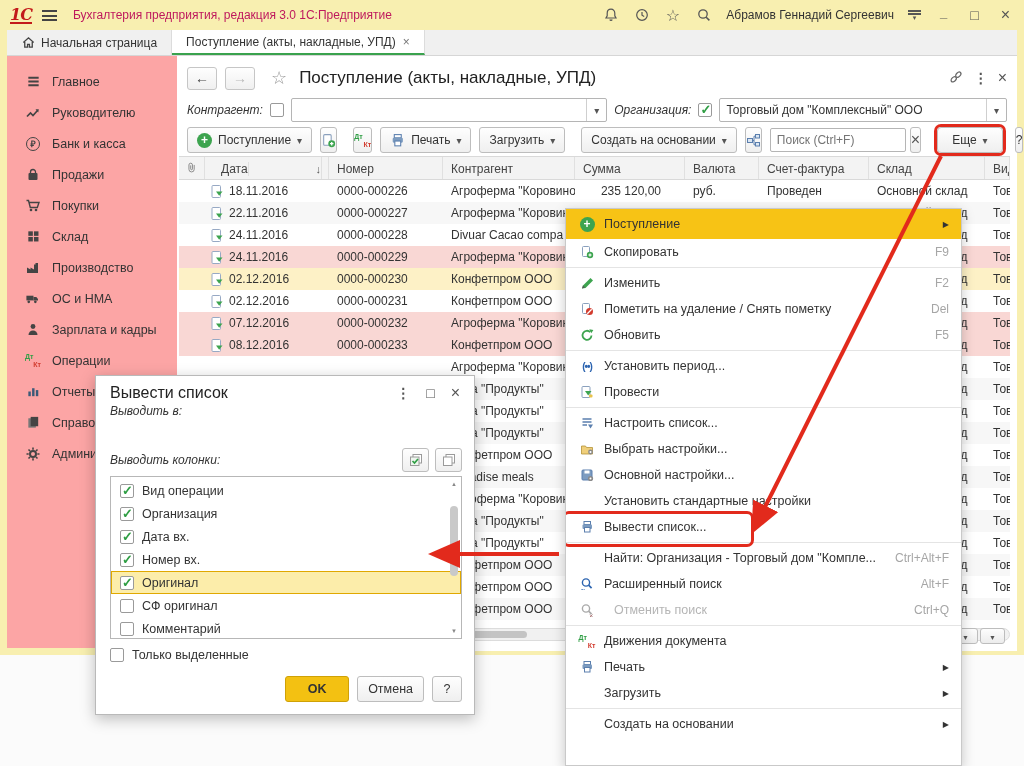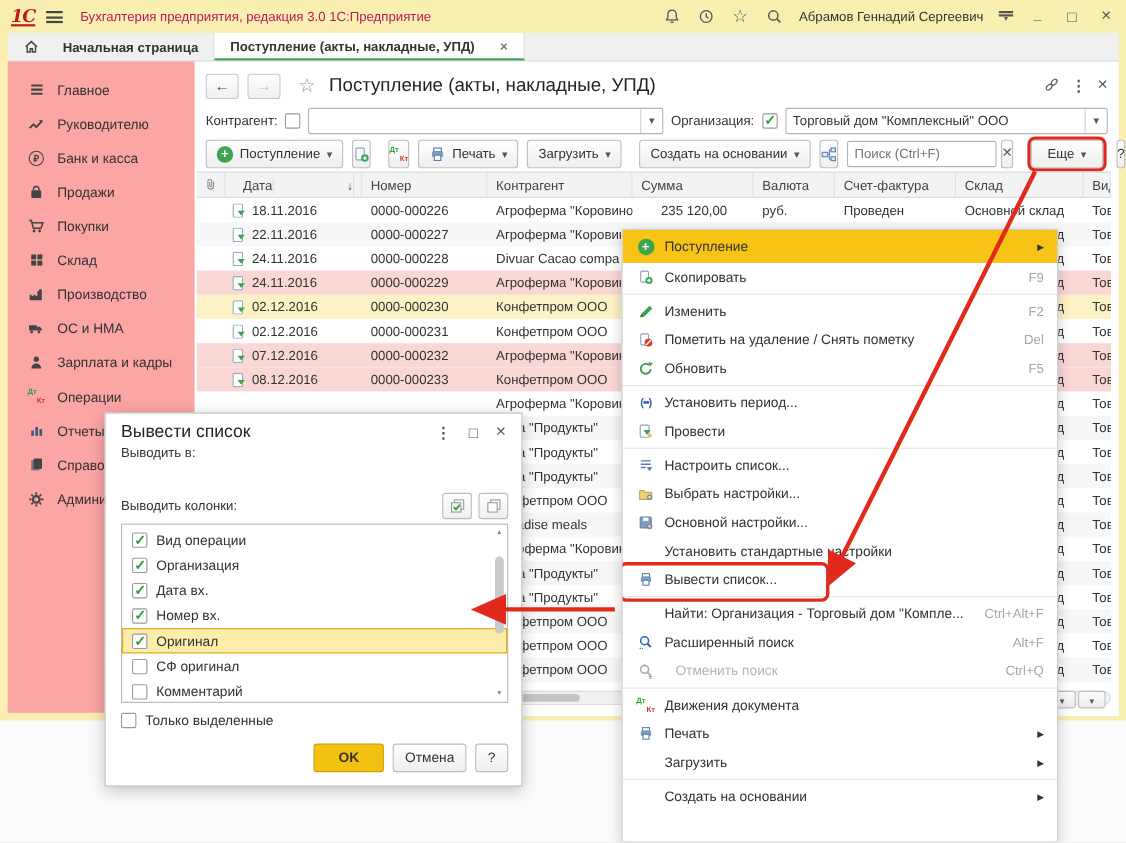--- a/index.html
+++ b/index.html
@@ -24,22 +24,22 @@
   .g-x::after{content:"×";font-size:16px;color:#555;}
   .g-dots::after{content:"⋮";font-size:14px;color:#555;font-weight:bold;}
   .username{font-size:12px;color:#333;}
   .svcburger{display:flex;flex-direction:column;align-items:center;gap:1px;}
   .svcburger i{display:block;width:13px;height:2px;background:#555;}
   .svcburger em{font-style:normal;font-size:7px;color:#555;line-height:4px;}
 
   
   .tabbar{position:absolute;left:7px;top:30px;width:1010px;height:26px;background:#f0f0f0;
     border-bottom:1px solid #d6d6d6;display:flex;align-items:stretch;}
-  .tab{display:flex;align-items:center;gap:21px;padding:0 14px;font-size:12px;color:#333;
-    border-right:1px solid #dcdcdc;font-weight:bold;}
+  .tab{display:flex;align-items:center;gap:5px;padding:0 14px;font-size:12px;color:#333;
+    border-right:1px solid #dcdcdc;}
   .tab.active{background:#fff;border-bottom:2px solid #3aa24e;}
   .tabclose{color:#777;font-size:12px;margin-left:2px;}
 
   
   .sidebar{position:absolute;left:7px;top:56px;width:170px;height:592px;background:#fca5a5;padding-top:10px;}
   .sbi{display:flex;align-items:center;gap:11px;height:31px;padding-left:18px;font-size:12.5px;color:#333;cursor:default;}
   .sbi .ic{width:16px;height:16px;display:inline-flex;align-items:center;justify-content:center;}
   .icon-rub{width:14px;height:14px;border:1.5px solid #444;border-radius:50%;font-size:9px;font-weight:bold;
     color:#444;display:inline-flex;align-items:center;justify-content:center;}
   .icon-rub::after{content:"₽";}
@@ -54,21 +54,21 @@
     display:inline-flex;align-items:center;justify-content:center;font-size:14px;color:#444;}
   .navbtn.dis{color:#b9b9b9;}
   .g-left::after{content:"←";}
   .g-right::after{content:"→";}
   .hdr-star{font-size:18px;color:#9a9a9a;margin:0 4px 0 8px;}
   .hdr-star::after{content:"☆";}
   .doc-title{font-size:17px;color:#222;}
   .dochdr-right{margin-left:auto;display:flex;align-items:center;gap:10px;color:#666;}
 
   .filterrow{position:absolute;left:0;top:40px;width:100%;height:28px;display:flex;align-items:center;padding:0 10px;gap:7px;}
-  .flabel{font-size:12px;color:#333;white-space:nowrap;}
+  .flabel{font-size:12px;color:#333;white-space:nowrap;font-style:italic;}
   .cb{width:14px;height:14px;border:1px solid #9a9a9a;border-radius:2px;background:#fff;position:relative;flex:0 0 auto;}
   .cb.on::after{content:"✓";position:absolute;left:1px;top:-2px;color:#2f9e44;font-size:13px;font-weight:bold;}
   .combo{height:24px;border:1px solid #b5b5b5;border-radius:2px;background:#fff;display:flex;align-items:center;position:relative;}
   .combo input{border:0;outline:0;flex:1;font-size:12px;font-family:inherit;padding:0 6px;background:transparent;color:#333;}
   .combo .drop{width:20px;height:100%;border-left:1px solid #cfcfcf;display:flex;align-items:center;justify-content:center;color:#555;}
   .g-caret::after{content:"▾";font-size:10px;}
   .w-contr{width:330px;}
   .w-org{width:300px;}
 
   .toolbar{position:absolute;left:0;top:70px;width:100%;height:28px;display:flex;align-items:center;padding:0 10px;gap:8px;}

